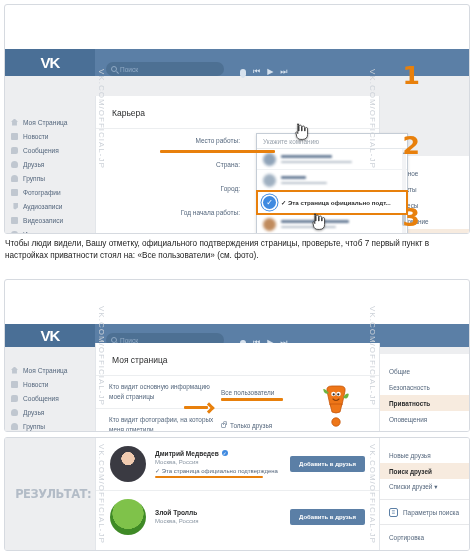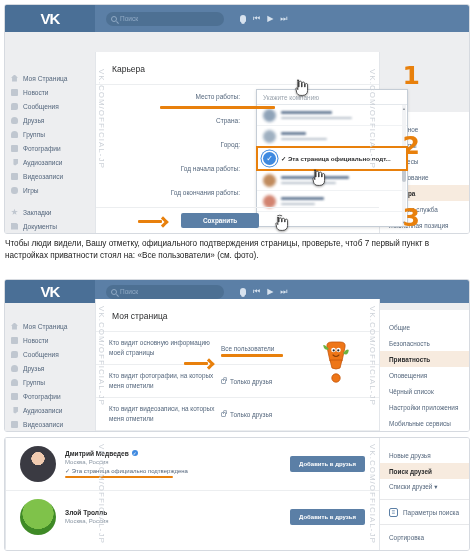--- a/index.html
+++ b/index.html
@@ -21,22 +21,23 @@
     overflow: hidden;
   }
   #panel-career   { top: 4px;   height: 230px; }
   #panel-privacy  { top: 279px; height: 153px; }
   #panel-result   { top: 437px; height: 114px; }
 
   
   .vkbar {
     height: 27px;
     background: #5b7fa6;
-    display: flex; align-items: center;
+    display: flex; align-items: flex-end;
     position: relative;
+    margin-top: 44px;
   }
   .vkbar.small { height: 23px; }
   .vk-logo {
     width: 90px; height: 100%;
     background: #4a6f96;
     display: flex; align-items: center; justify-content: center;
     color: #ffffff; font-weight: bold; font-size: 15px;
     letter-spacing: -1px;
   }
   .vk-search {
@@ -528,20 +529,23 @@
     </div>
   </div>
 
   <div class="wm" style="left:89px;">VK.COM/OFFICIAL-JP</div>
   <div class="wm" style="right:89px;">VK.COM/OFFICIAL-JP</div>
 </div>
 
 <div class="panel" id="panel-result">
   <div style="display:flex;height:100%;background:#edeef0">
 
+    <div class="result-left">
+      <span class="result-label">РЕЗУЛЬТАТ:</span>
+    </div>
 
     <div class="content">
       <div class="rrow">
         <div class="avatar" style="background:radial-gradient(circle at 50% 35%, #f0cbb0 0 22%, #3a3a42 23% 100%)">
         </div>
         <div class="rinfo">
           <div class="rname">
             <span>Дмитрий Медведев</span>
             <span class="vtick">✓</span>
           </div>

